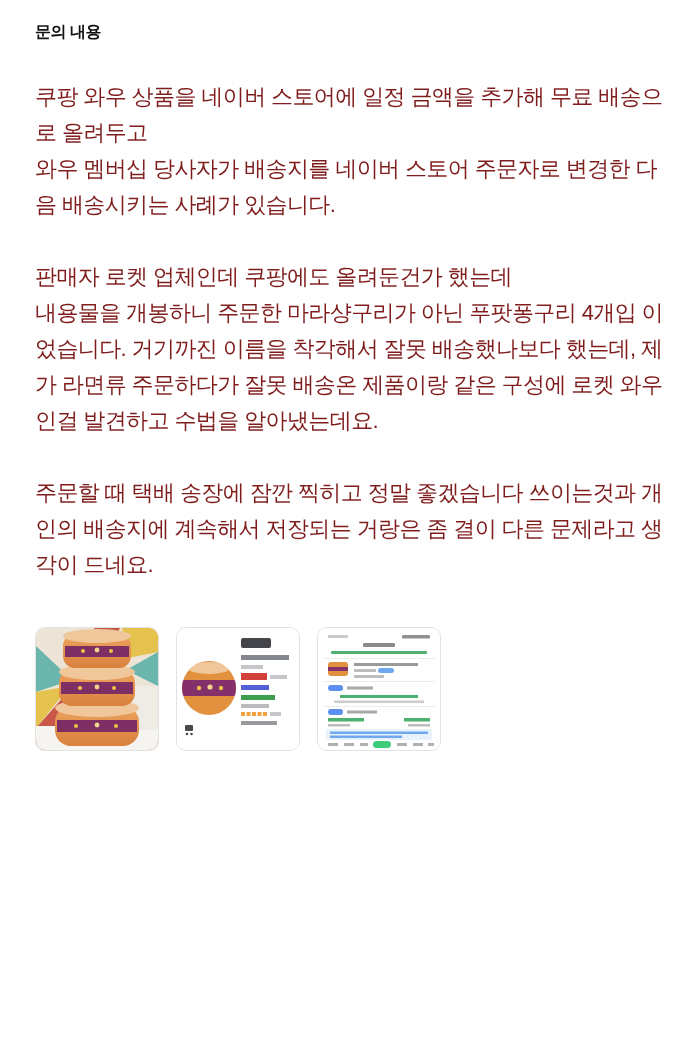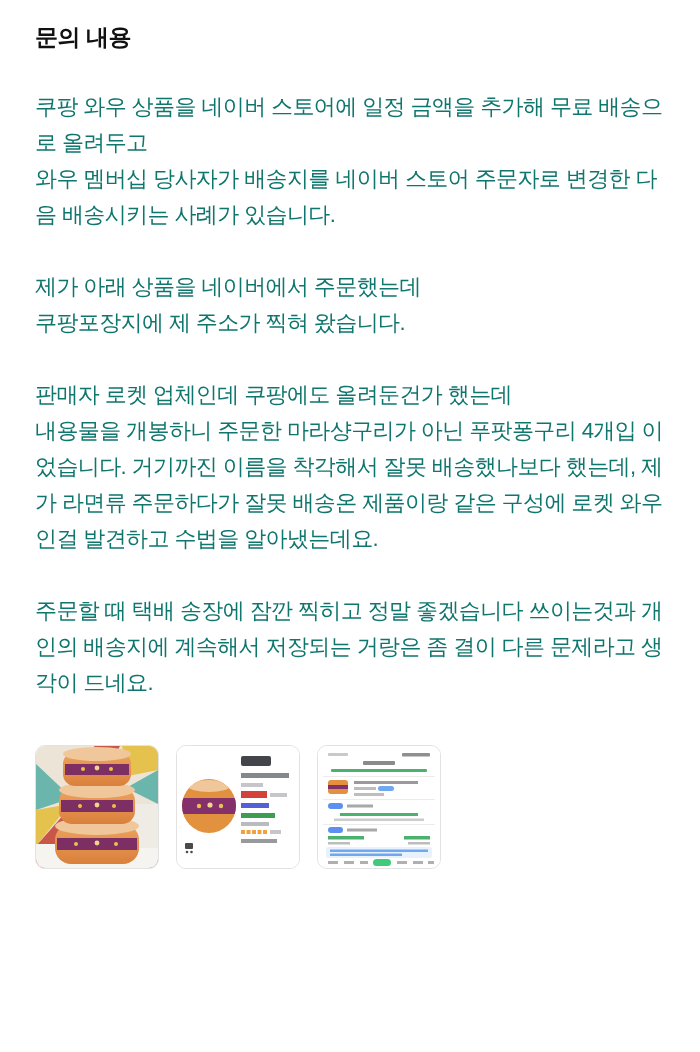--- a/index.html
+++ b/index.html
@@ -11,30 +11,30 @@
     overflow: hidden;
     font-family: "Liberation Sans", "DejaVu Sans", sans-serif;
   }
   .page {
     box-sizing: border-box;
     width: 700px;
     height: 1052px;
     padding: 18px 35px 0 35px;
   }
   .page-title {
-    font-size: 23px;
+    font-size: 16px;
     font-weight: 700;
     color: #111111;
     letter-spacing: -0.5px;
     margin: 4px 0 0 0;
   }
   .body-text p {
     font-size: 22px;
     line-height: 36px;
-    color: #0f766e;
+    color: #7f1d1d;
     letter-spacing: -0.6px;
     margin: 36px 0 0 0;
     white-space: pre-line;
   }
   .attachments {
     display: flex;
     gap: 17px;
     margin-top: 44px;
   }
   .thumb {
@@ -53,22 +53,20 @@
 </head>
 <body>
 
 <div class="page">
 
   <h1 class="page-title">문의 내용</h1>
 
   <div class="body-text">
     <p>쿠팡 와우 상품을 네이버 스토어에 일정 금액을 추가해 무료 배송으로 올려두고
 와우 멤버십 당사자가 배송지를 네이버 스토어 주문자로 변경한 다음 배송시키는 사례가 있습니다.</p>
-    <p>제가 아래 상품을 네이버에서 주문했는데
-쿠팡포장지에 제 주소가 찍혀 왔습니다.</p>
     <p>판매자 로켓 업체인데 쿠팡에도 올려둔건가 했는데
 내용물을 개봉하니 주문한 마라샹구리가 아닌 푸팟퐁구리 4개입 이었습니다. 거기까진 이름을 착각해서 잘못 배송했나보다 했는데, 제가 라면류 주문하다가 잘못 배송온 제품이랑 같은 구성에 로켓 와우인걸 발견하고 수법을 알아냈는데요.</p>
     <p>주문할 때 택배 송장에 잠깐 찍히고 정말 좋겠습니다 쓰이는것과 개인의 배송지에 계속해서 저장되는 거랑은 좀 결이 다른 문제라고 생각이 드네요.</p>
   </div>
 
   <div class="attachments">
 
     <div class="thumb">
       <svg viewBox="0 0 122 122" xmlns="http://www.w3.org/2000/svg">
         <defs>

